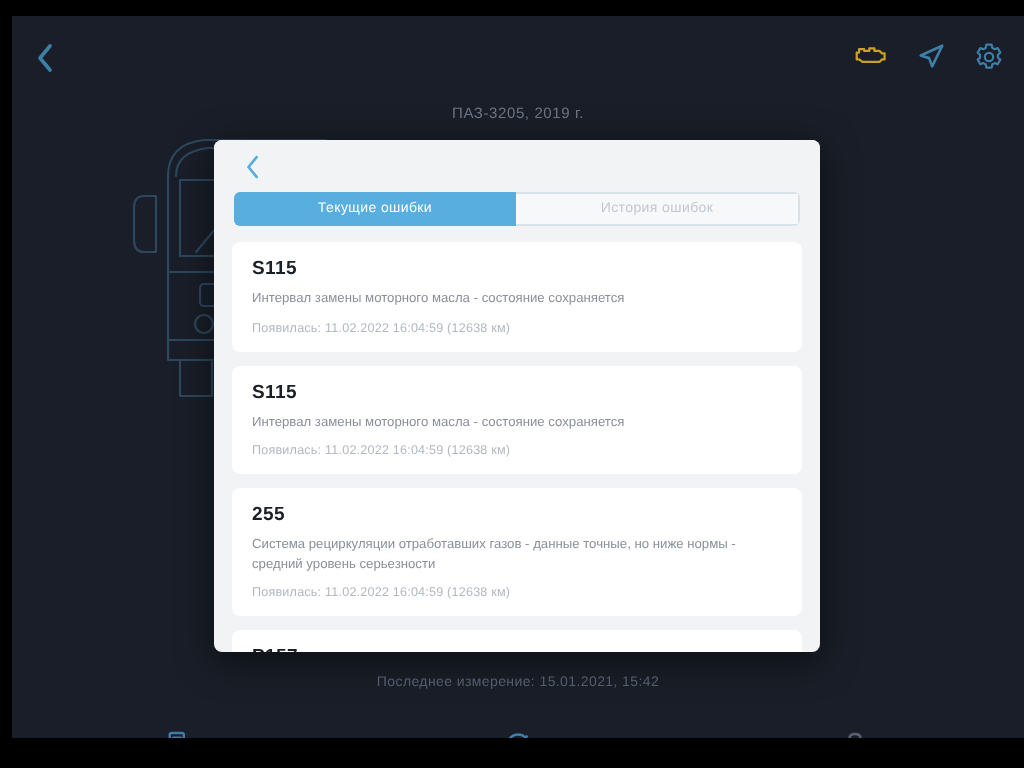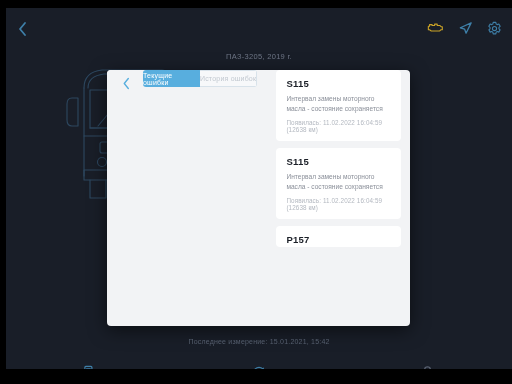--- a/index.html
+++ b/index.html
@@ -56,21 +56,21 @@
   }
   .bottombar .nav-slot{
     flex:1;display:flex;align-items:center;justify-content:center;cursor:pointer;
   }
 
   
   .modal{
     position:absolute;left:101px;top:62px;width:303px;height:256px;
     background:#F2F3F5;border-radius:4px;overflow:hidden;
     box-shadow:0 4px 18px rgba(0,0,0,.55);
-    display:flex;
+    display:flex;flex-direction:column;
   }
   .modal-head{
     height:26px;flex:0 0 26px;position:relative;background:#F2F3F5;
   }
   .modal-back{
     position:absolute;left:10px;top:4px;width:18px;height:18px;
     display:flex;align-items:center;justify-content:center;cursor:pointer;
   }
   .tabs{
     flex:0 0 auto;margin:0 10px 8px 10px;height:17px;display:flex;
@@ -206,20 +206,25 @@
           <div class="err-desc">Интервал замены моторного масла - состояние сохраняется</div>
           <div class="err-meta">Появилась: 11.02.2022 16:04:59 (12638 км)</div>
         </div>
 
         <div class="err-card">
           <div class="err-code">S115</div>
           <div class="err-desc">Интервал замены моторного масла - состояние сохраняется</div>
           <div class="err-meta">Появилась: 11.02.2022 16:04:59 (12638 км)</div>
         </div>
 
+        <div class="err-card">
+          <div class="err-code">255</div>
+          <div class="err-desc">Система рециркуляции отработавших газов - данные точные, но ниже нормы - средний уровень серьезности</div>
+          <div class="err-meta">Появилась: 11.02.2022 16:04:59 (12638 км)</div>
+        </div>
 
         <div class="err-card clipped">
           <div class="err-code">P157</div>
         </div>
 
       </div>
     </div>
 
     <div class="last-measure">Последнее измерение: 15.01.2021, 15:42</div>
 

